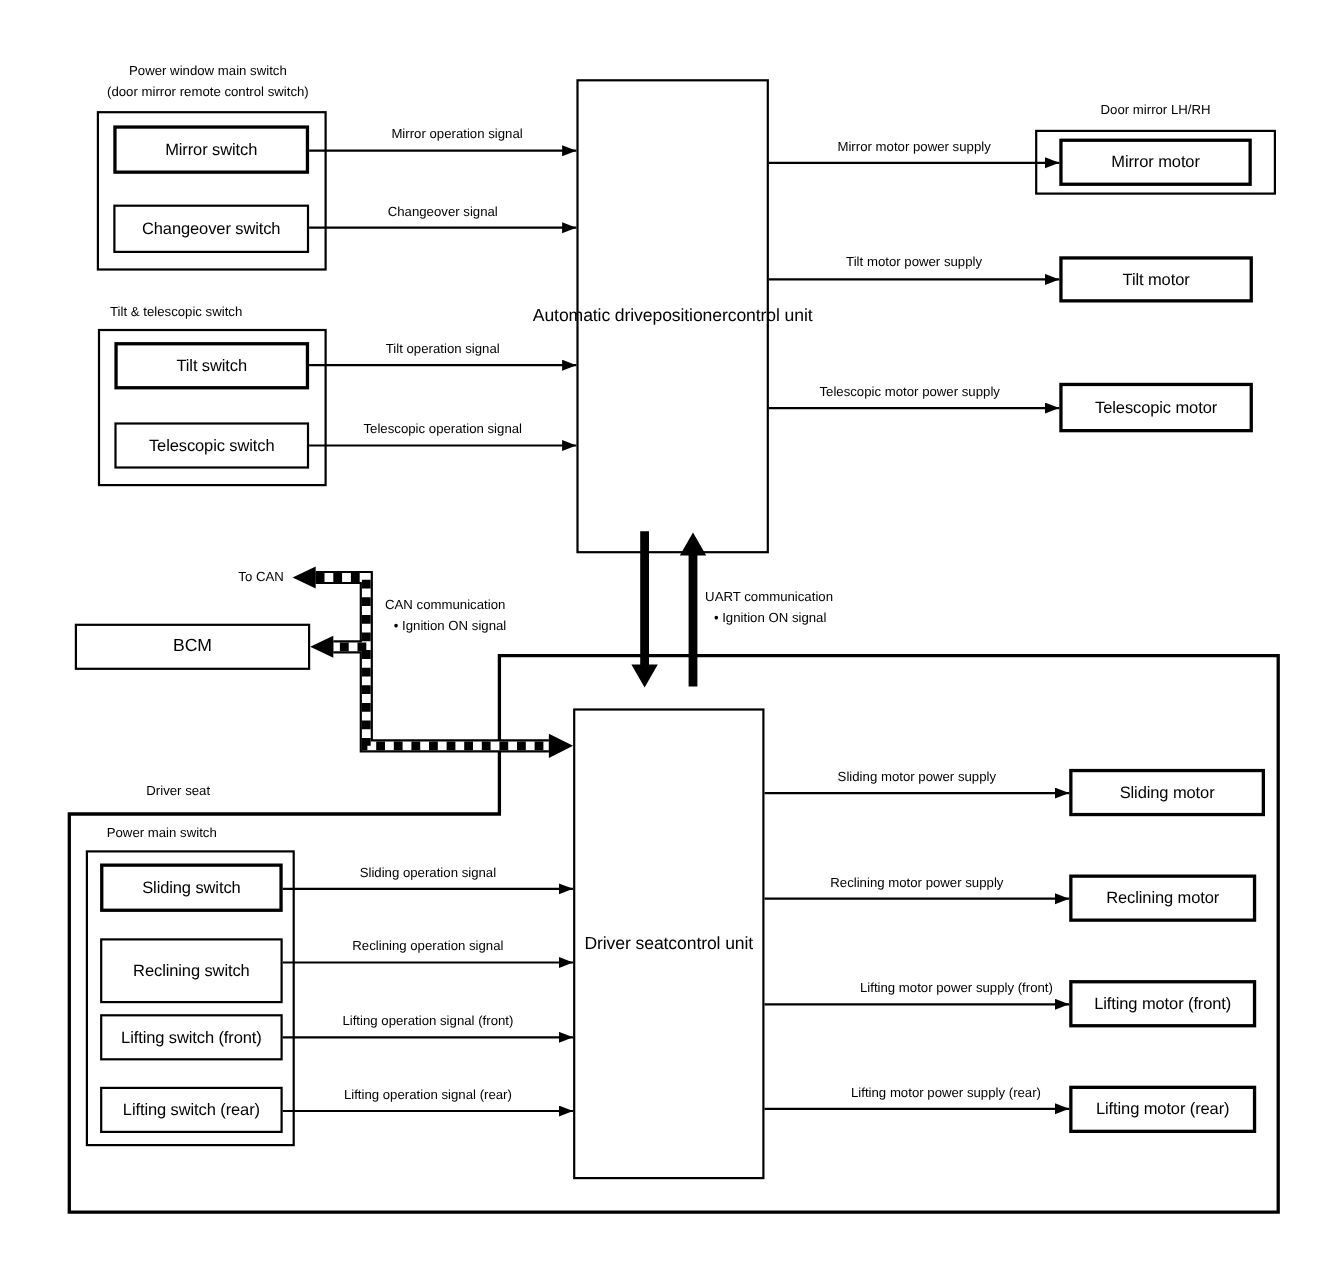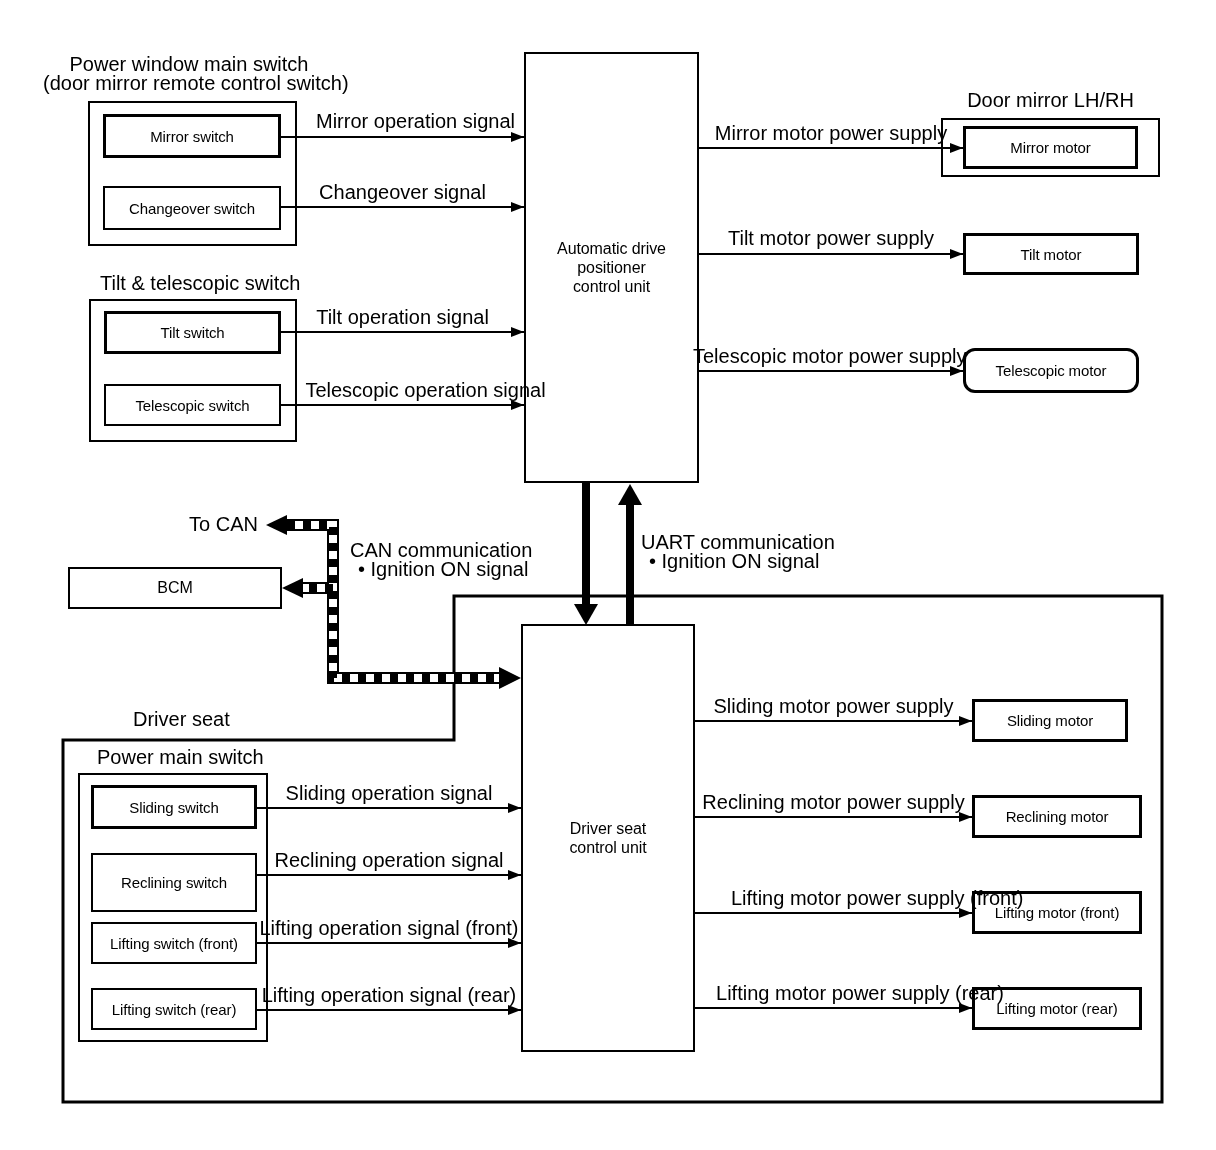--- a/index.html
+++ b/index.html
@@ -8,23 +8,23 @@
     position:relative; width:1216px; height:1150px; background:#ffffff;
     font-family:"Liberation Sans","DejaVu Sans",sans-serif; color:#000;
   }
   #connectors { position:absolute; left:0; top:0; }
   .box {
     position:absolute; box-sizing:border-box; border:2px solid #000;
     display:flex; align-items:center; justify-content:center;
     font-size:15px; letter-spacing:-0.1px; white-space:nowrap; background:transparent;
   }
   .b3 { border-width:3px; }
-  .col { flex-direction:column; }
+  .col { flex-direction:row;margin-top:20px; }
   .col div { line-height:19px; text-align:center; }
-  .lbl { position:absolute; font-size:20px; line-height:19px; white-space:nowrap; }
+  .lbl { position:absolute; font-size:12px; line-height:19px; white-space:nowrap; }
   .ctr { text-align:center; white-space:nowrap; }
   .rt  { text-align:right; }
   .note .bullet { padding-left:8px; }
 </style>
 </head>
 <body>
 
 <div id="canvas">
 
   <svg id="connectors" width="1216" height="1150" viewBox="0 0 1216 1150">
@@ -106,34 +106,34 @@
 
   <div class="box col" style="left:524px; top:52px; width:175px; height:431px; font-size:16px;">
     <div>Automatic drive</div>
     <div>positioner</div>
     <div>control unit</div>
   </div>
 
   <div class="lbl ctr" style="left:281px; top:112px; width:243px;margin-left:13px;">Mirror operation signal</div>
   <div class="lbl ctr" style="left:281px; top:183px; width:243px;">Changeover signal</div>
   <div class="lbl ctr" style="left:281px; top:308px; width:243px;">Tilt operation signal</div>
-  <div class="lbl ctr" style="left:281px; top:381px; width:243px;padding-left:23px;">Telescopic operation signal</div>
+  <div class="lbl ctr" style="left:281px; top:381px; width:243px;">Telescopic operation signal</div>
   <div class="lbl ctr" style="left:699px; top:124px; width:264px;">Mirror motor power supply</div>
   <div class="lbl ctr" style="left:699px; top:229px; width:264px;">Tilt motor power supply</div>
   <div class="lbl ctr" style="left:693px; top:347px; width:268px;">Telescopic motor power supply</div>
 
   <div class="lbl ctr" style="left:941px; top:91px; width:219px;">Door mirror LH/RH</div>
   <div class="box" style="left:941px; top:118px; width:219px; height:59px;"></div>
   <div class="box b3" style="left:963px; top:233px; width:176px; height:42px;">
     <span>Tilt motor</span>
   </div>
   <div class="box b3" style="left:963px; top:126px; width:175px; height:43px;">
     <span>Mirror motor</span>
   </div>
-  <div class="box b3" style="left:963px; top:348px; width:176px; height:45px;border-radius:12px;">
+  <div class="box b3" style="left:963px; top:348px; width:176px; height:45px;">
     <span>Telescopic motor</span>
   </div>
 
   <div class="lbl rt" style="left:158px; top:515px; width:100px;">To CAN</div>
   <div class="lbl note" style="left:350px; top:541px;">
     <div>CAN communication</div>
     <div class="bullet">• Ignition ON signal</div>
   </div>
   <div class="box" style="left:68px; top:567px; width:214px; height:42px; font-size:16px;">
     <span>BCM</span>
@@ -167,21 +167,21 @@
 
   <div class="lbl ctr" style="left:257px; top:784px; width:264px;">Sliding operation signal</div>
   <div class="lbl ctr" style="left:257px; top:851px; width:264px;">Reclining operation signal</div>
   <div class="lbl ctr" style="left:257px; top:919px; width:264px;">Lifting operation signal (front)</div>
   <div class="lbl ctr" style="left:257px; top:986px; width:264px;">Lifting operation signal (rear)</div>
   <div class="lbl ctr" style="left:695px; top:697px; width:277px;">Sliding motor power supply</div>
   <div class="lbl ctr" style="left:695px; top:793px; width:277px;">Reclining motor power supply</div>
   <div class="lbl ctr" style="left:695px; top:889px; width:277px;padding-left:36px;">Lifting motor power supply (front)</div>
   <div class="lbl ctr" style="left:695px; top:984px; width:330px;">Lifting motor power supply (rear)</div>
 
-  <div class="box b3" style="left:972px; top:699px; width:156px; height:43px;text-align:center;">
+  <div class="box b3" style="left:972px; top:699px; width:178px; height:43px;text-align:center;">
     <span>Sliding motor</span>
   </div>
   <div class="box b3" style="left:972px; top:795px; width:170px; height:43px;">
     <span>Reclining motor</span>
   </div>
   <div class="box b3" style="left:972px; top:891px; width:170px; height:43px;">
     <span>Lifting motor (front)</span>
   </div>
   <div class="box b3" style="left:972px; top:987px; width:170px; height:43px;">
     <span>Lifting motor (rear)</span>

